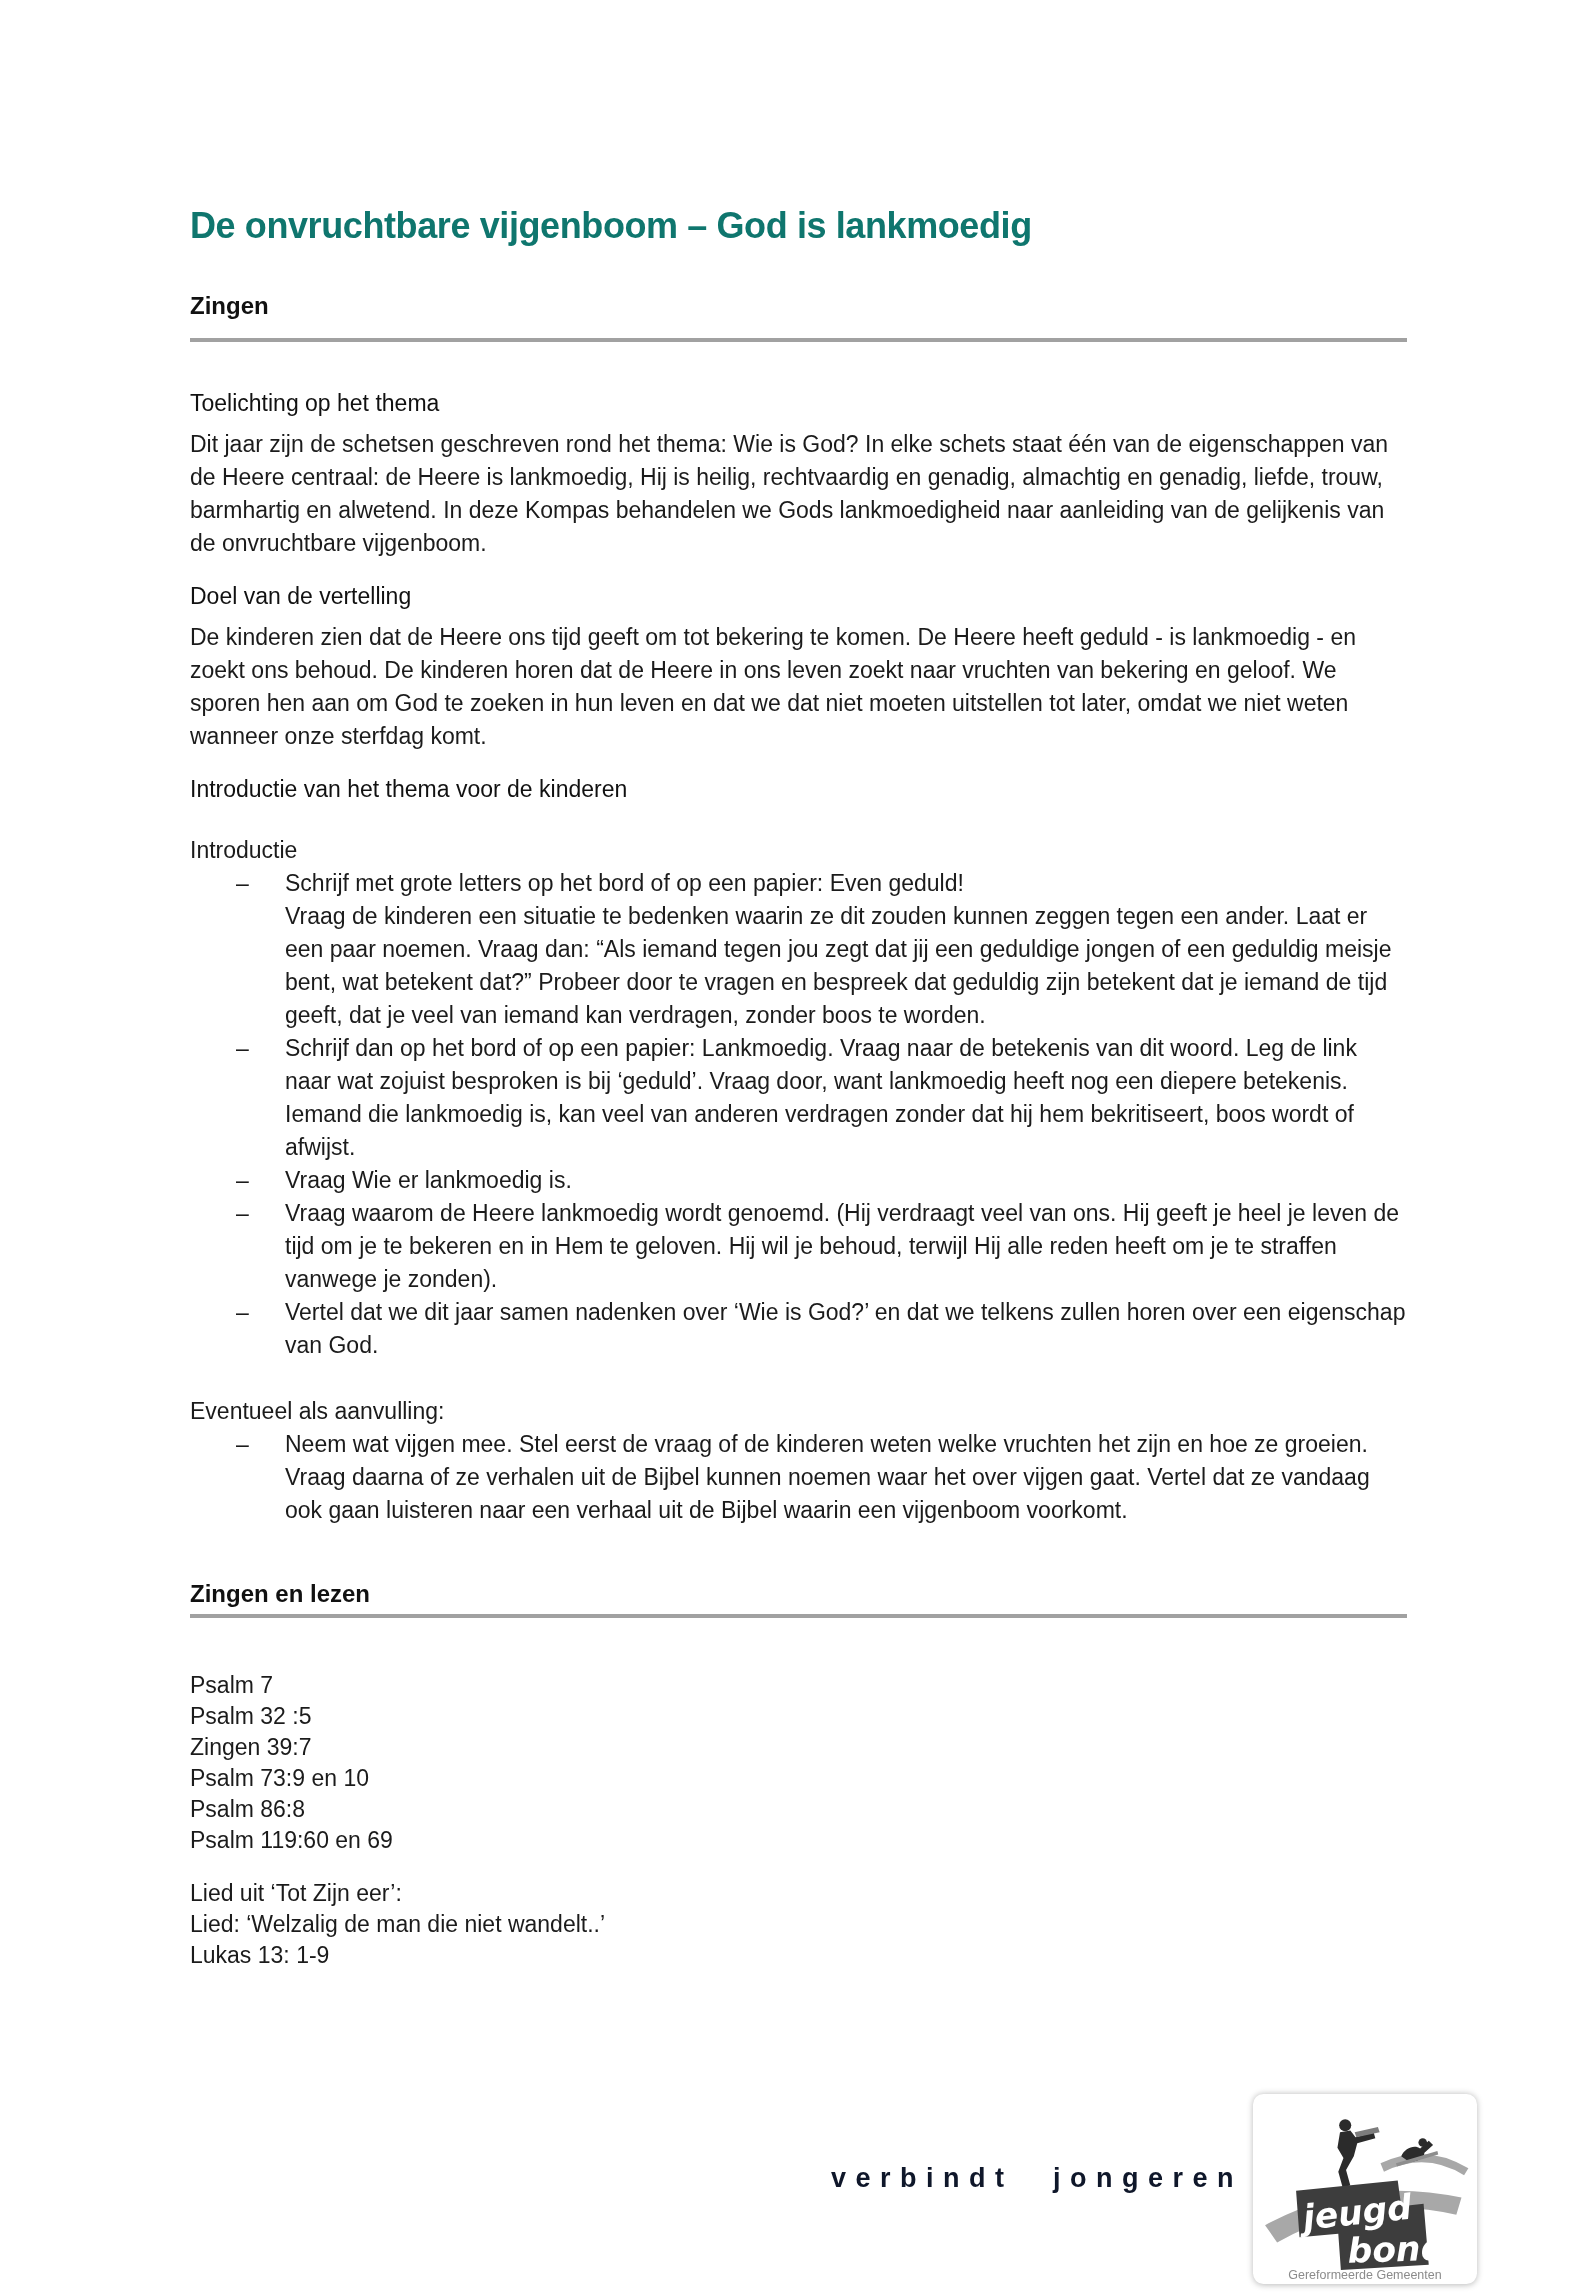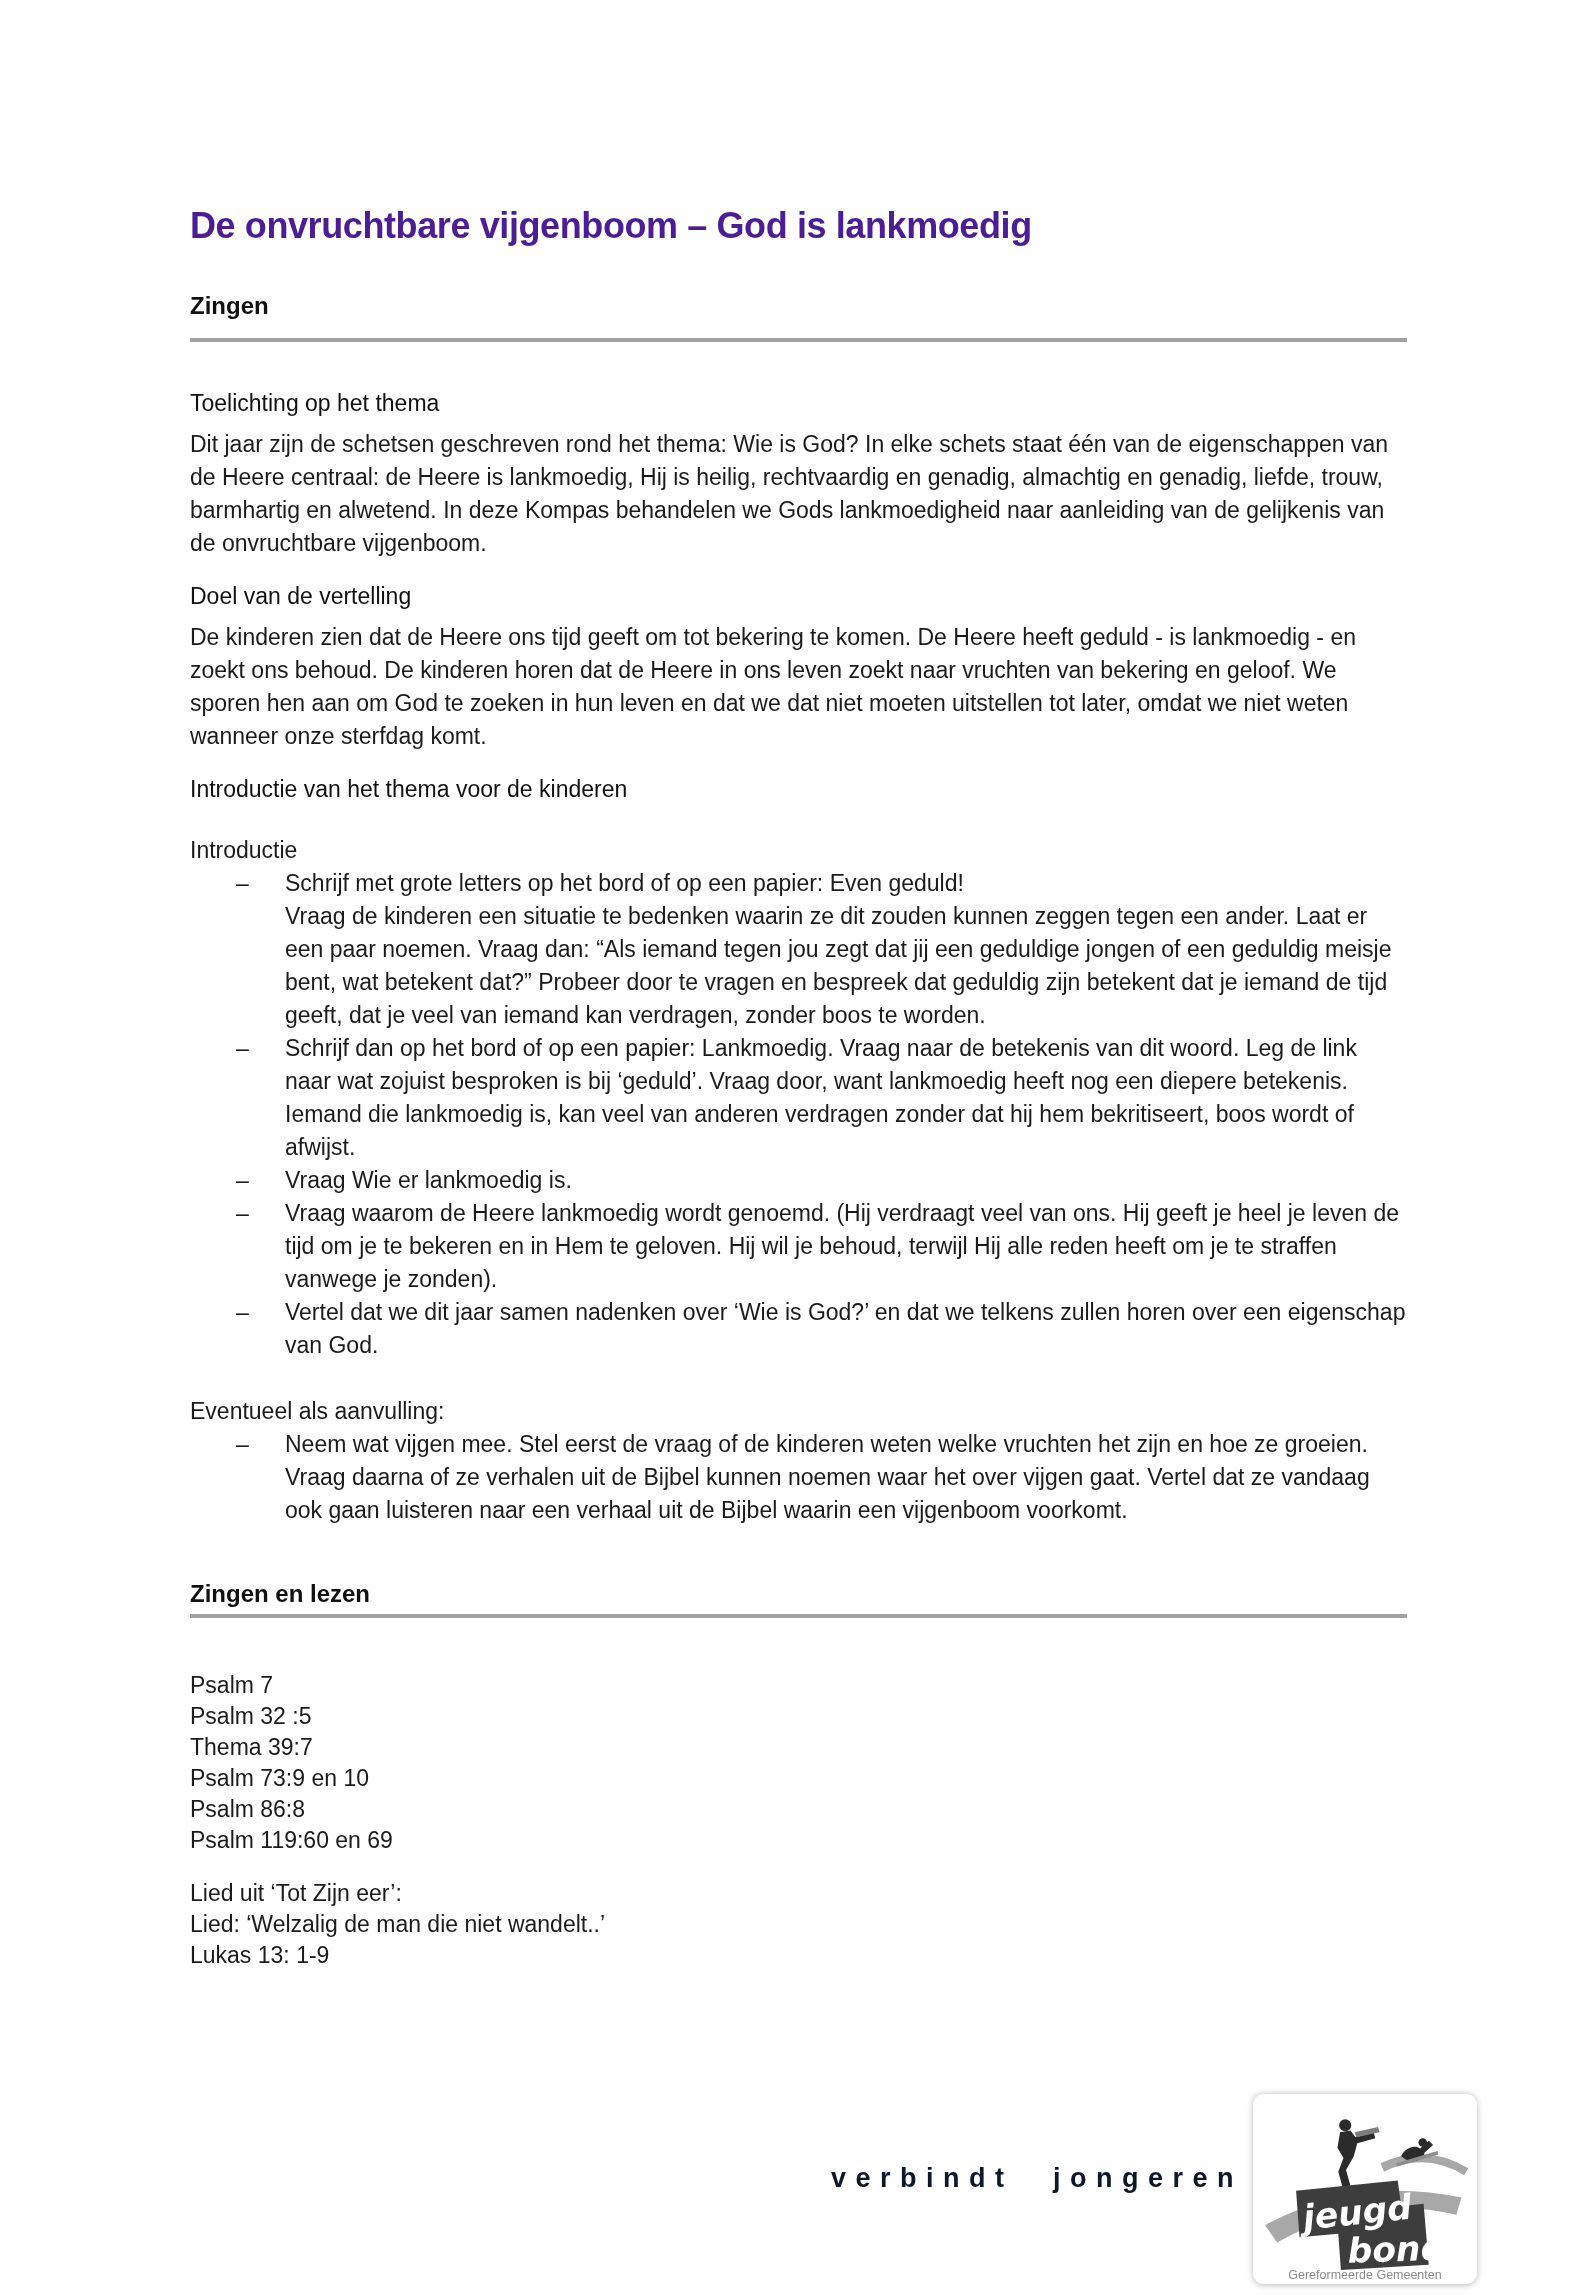--- a/index.html
+++ b/index.html
@@ -12,21 +12,21 @@
     overflow:hidden;
   }
   .content{
     position:absolute;
     left:190px;top:205px;
     width:1217px;
   }
   h1{
     font-size:36px;line-height:41px;
     margin:0 0 45px 0;
-    font-weight:bold;color:#4c1d95;
+    font-weight:bold;color:#0f766e;
     letter-spacing:-0.4px;
   }
   h2{
     font-size:24px;line-height:29px;
     margin:0 0 18px 0;
     font-weight:bold;color:#111;
   }
   .rule{
     height:3.5px;background:#a1a1a1;border:none;
     margin:0 0 45px 0;
@@ -119,21 +119,21 @@
         <span class="dash">–</span>
         <span class="btext">Neem wat vijgen mee. Stel eerst de vraag of de kinderen weten welke vruchten het zijn en hoe ze groeien. Vraag daarna of ze verhalen uit de Bijbel kunnen noemen waar het over vijgen gaat. Vertel dat ze vandaag ook gaan luisteren naar een verhaal uit de Bijbel waarin een vijgenboom voorkomt.</span>
       </div>
     </div>
 
     <h2 class="sec2">Zingen en lezen</h2>
     <div class="rule rule2"></div>
 
     <div class="listline">Psalm 7</div>
     <div class="listline">Psalm 32 :5</div>
-    <div class="listline">Thema 39:7</div>
+    <div class="listline">Zingen 39:7</div>
     <div class="listline">Psalm 73:9 en 10</div>
     <div class="listline">Psalm 86:8</div>
     <div class="listline">Psalm 119:60 en 69</div>
 
     <div class="lied-block">
       <div class="listline">Lied uit ‘Tot Zijn eer’:</div>
       <div class="listline">Lied: ‘Welzalig de man die niet wandelt..’</div>
     </div>
 
     <div class="listline">Lukas 13: 1-9</div>

